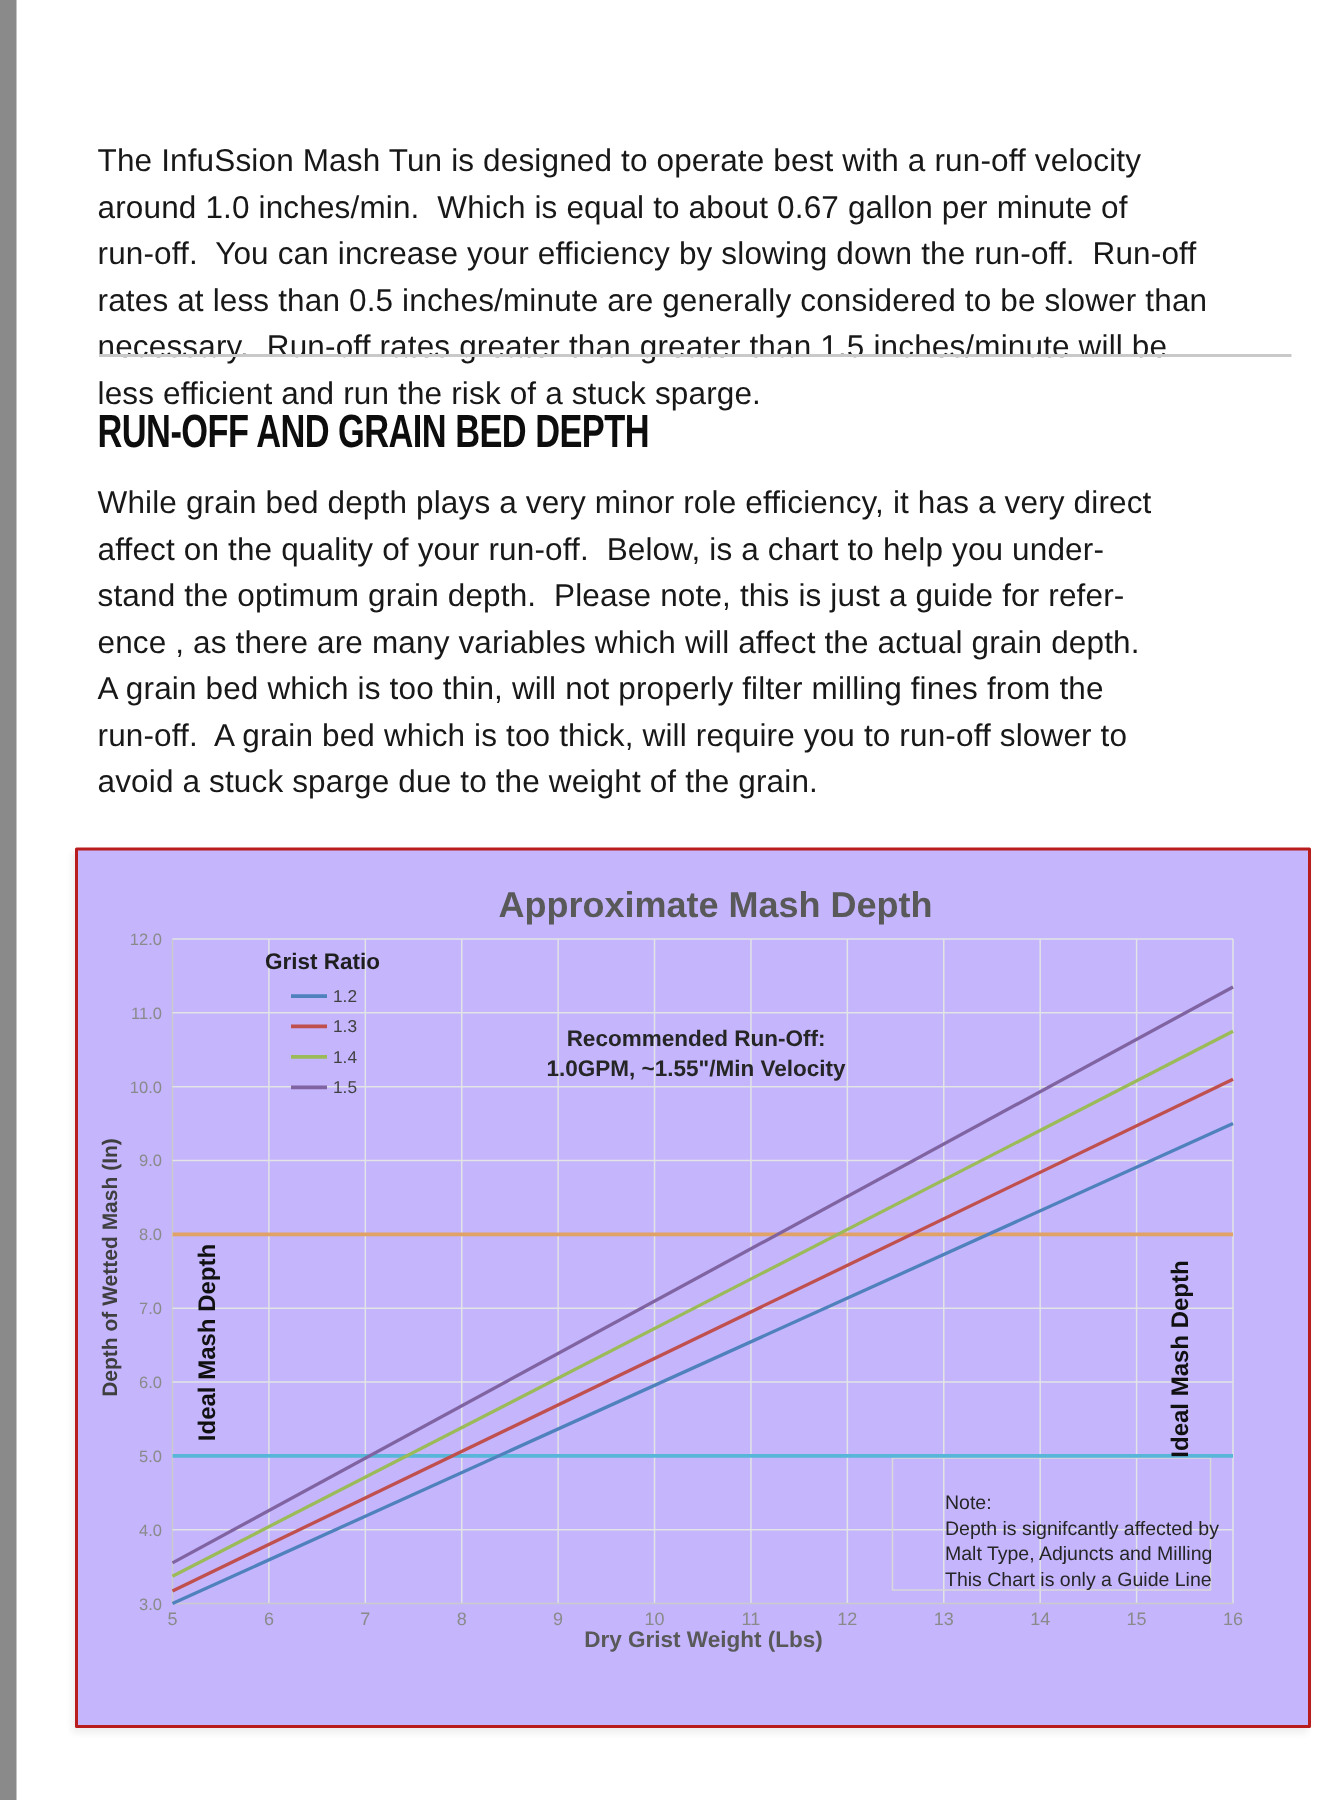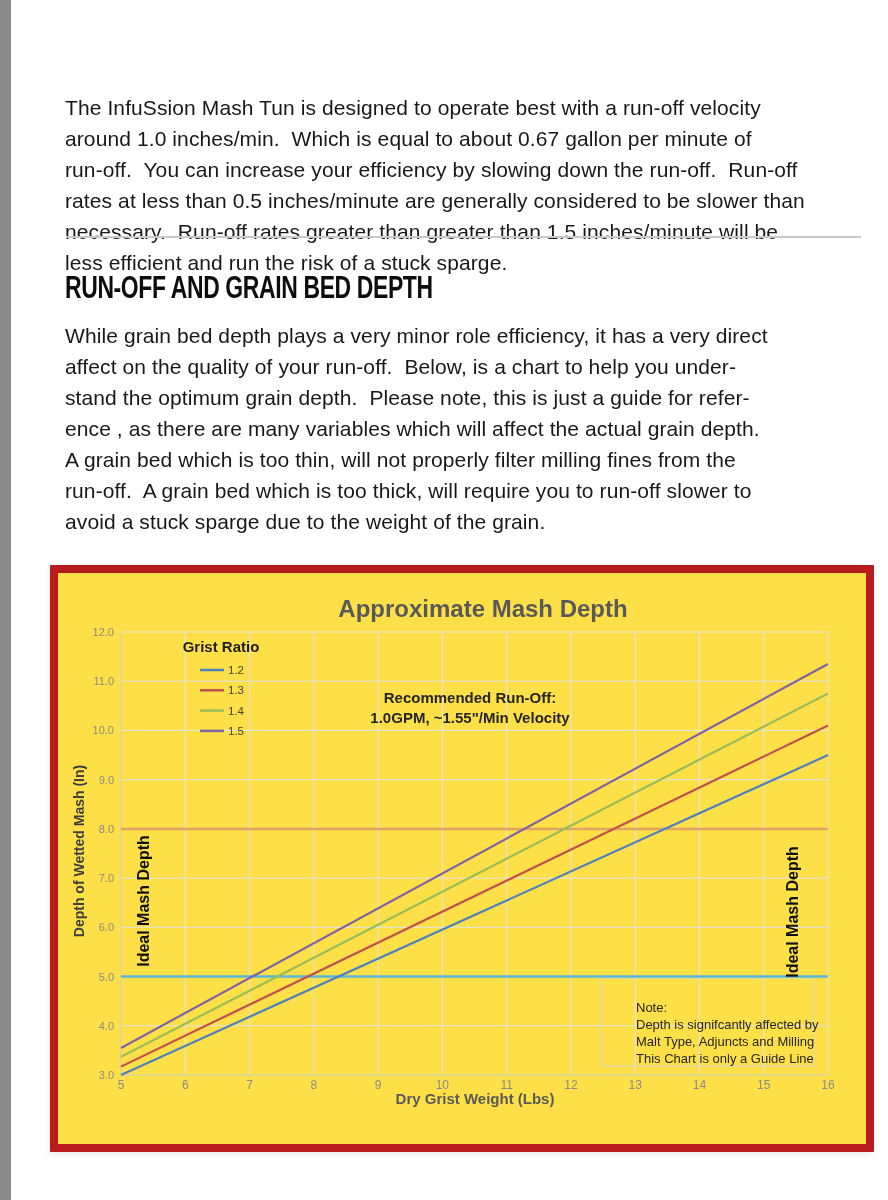--- a/index.html
+++ b/index.html
@@ -15,21 +15,21 @@
   .intro{top:52px;margin-top:40px;}
   .body2{top:320px;}
   .divider{position:absolute;left:66px;top:236px;width:795px;height:2px;background:#c9c9c9;border:none;margin:0;}
   .heading{
     position:absolute;left:65px;top:270px;margin:0;
     font-size:31px;font-weight:bold;color:#0d0d0d;letter-spacing:-0.5px;
     transform:scaleX(0.74);transform-origin:left center;white-space:nowrap;
   }
   .chart-card{
     position:absolute;left:50px;top:565px;width:824px;height:587px;
-    background:#fde047;border:8px solid #b91c1c;box-sizing:border-box;border-radius:1px;
+    background:#c4b5fd;border:2px solid #b91c1c;box-sizing:border-box;border-radius:1px;
     box-shadow:-2px 3px 5px rgba(0,0,0,0.07);
   }
   .chart-card svg{position:absolute;left:0;top:0;font-family:"Liberation Sans",sans-serif;}
 </style>
 </head>
 <body>
 
 <div class="page">
   <div class="edge-strip"></div>
 

